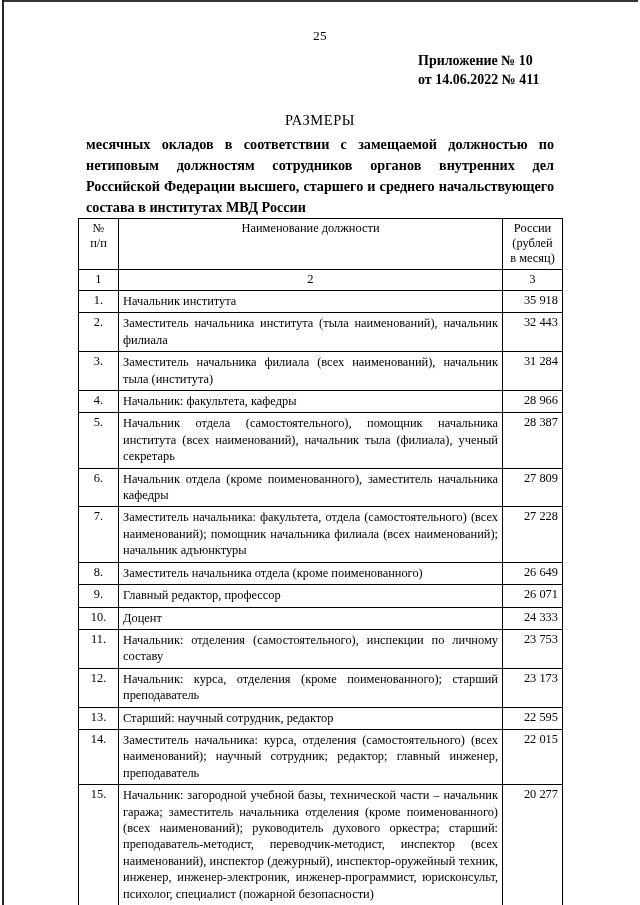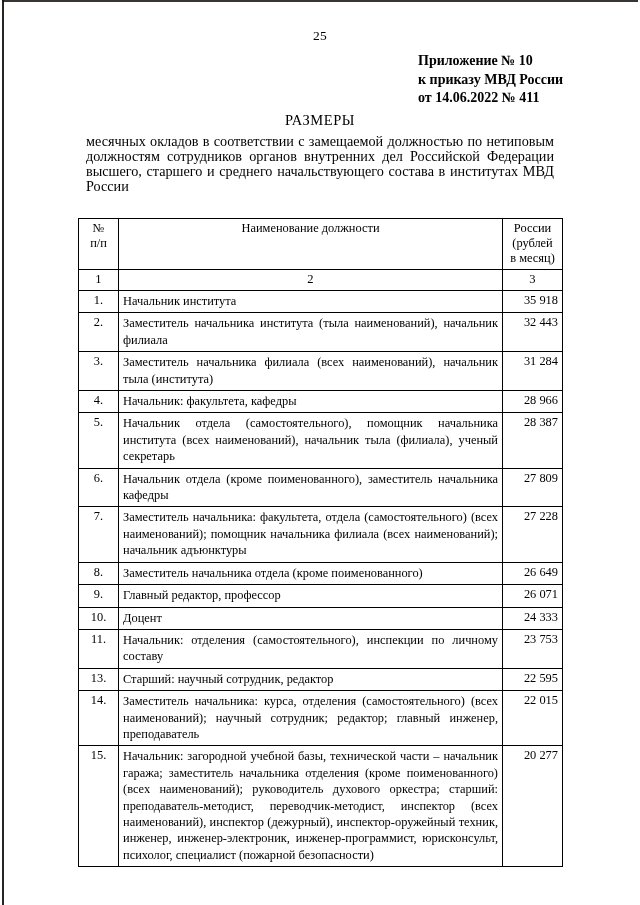--- a/index.html
+++ b/index.html
@@ -70,22 +70,22 @@
     font-size: 14.5px;
     font-weight: normal;
     letter-spacing: 0.6px;
   }
   .doc-subtitle {
     position: absolute;
     left: 86px;
     top: 134px;
     width: 468px;
     font-size: 14.2px;
-    font-weight: normal;
-    line-height: 15px;
+    font-weight: bold;
+    line-height: 21px;
     text-align: justify;
     text-align-last: left;
     hyphens: none;
   }
   table.salary-table {
     position: absolute;
     left: 78px;
     top: 218px;
     width: 484px;
     border-collapse: collapse;
@@ -138,21 +138,20 @@
 
 <div class="scan-edge-left"></div>
 <div class="scan-edge-top"></div>
 
 <div class="page">
 
   <div class="page-number">25</div>
 
   <div class="appendix-block">
     <div>Приложение № 10</div>
-    <div>к приказу МВД России</div>
     <div>от 14.06.2022 № 411</div>
   </div>
 
   <div class="doc-title">РАЗМЕРЫ</div>
 
   <div class="doc-subtitle">месячных окладов в соответствии с замещаемой должностью по нетиповым должностям сотрудников органов внутренних дел Российской Федерации высшего, старшего и среднего начальствующего состава в институтах МВД России</div>
 
   <table class="salary-table">
     <colgroup>
       <col class="c-num">
@@ -228,20 +227,25 @@
           <td class="cell-num">10.</td>
           <td class="cell-name">Доцент</td>
           <td class="cell-pay">24 333</td>
         </tr>
         <tr>
           <td class="cell-num">11.</td>
           <td class="cell-name">Начальник: отделения (самостоятельного), инспекции по личному составу</td>
           <td class="cell-pay">23 753</td>
         </tr>
         <tr>
+          <td class="cell-num">12.</td>
+          <td class="cell-name">Начальник: курса, отделения (кроме поименованного); старший преподаватель</td>
+          <td class="cell-pay">23 173</td>
+        </tr>
+        <tr>
           <td class="cell-num">13.</td>
           <td class="cell-name">Старший: научный сотрудник, редактор</td>
           <td class="cell-pay">22 595</td>
         </tr>
         <tr>
           <td class="cell-num">14.</td>
           <td class="cell-name">Заместитель начальника: курса, отделения (самостоятельного) (всех наименований); научный сотрудник; редактор; главный инженер, преподаватель</td>
           <td class="cell-pay">22 015</td>
         </tr>
         <tr>

